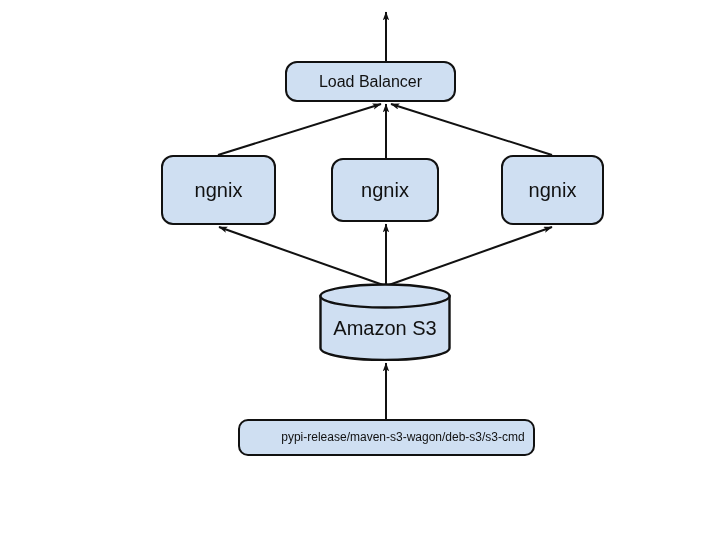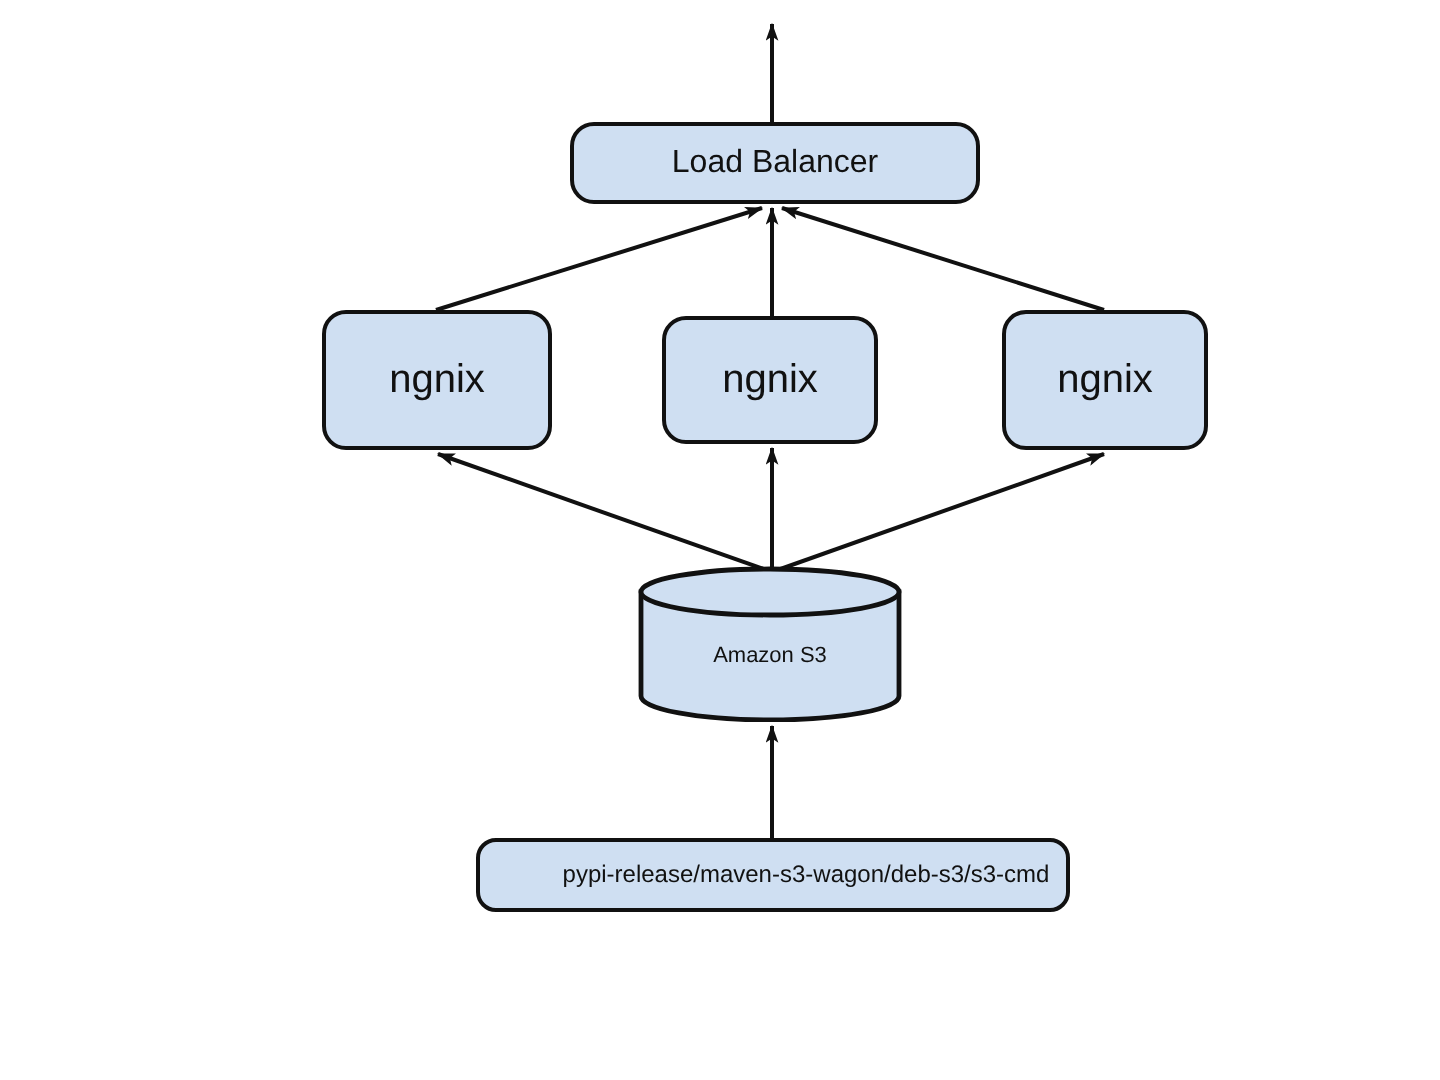--- a/index.html
+++ b/index.html
@@ -41,21 +41,21 @@
   }
   .node-label {
     display: block;
     line-height: 1.1;
     white-space: nowrap;
   }
   
   #load-balancer {
     left: 285px;
     top: 61px;
-    width: 205px;
+    width: 171px;
     height: 41px;
   }
   #load-balancer .node-label { font-size: 16px; }
 
   
   #ngnix-1 {
     left: 161px;
     top: 155px;
     width: 115px;
     height: 70px;
@@ -91,21 +91,21 @@
   }
   #amazon-s3 .cyl-label {
     position: absolute;
     left: 0;
     top: 0;
     width: 132px;
     height: 78px;
     display: flex;
     align-items: center;
     justify-content: center;
-    font-size: 11px;
+    font-size: 20px;
     color: #111111;
     padding-top: 12px;
     box-sizing: border-box;
     white-space: nowrap;
   }
 
   
   #publisher {
     left: 238px;
     top: 419px;

